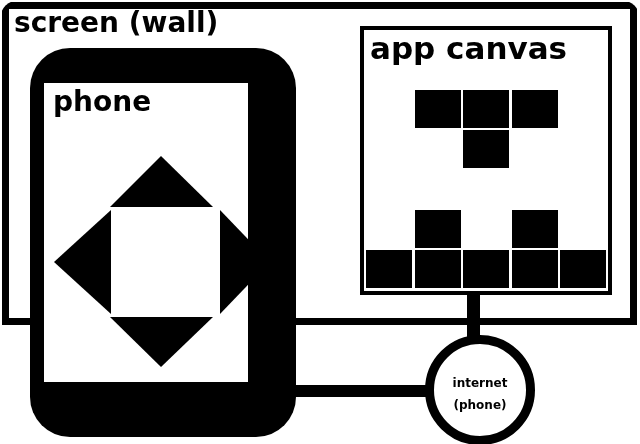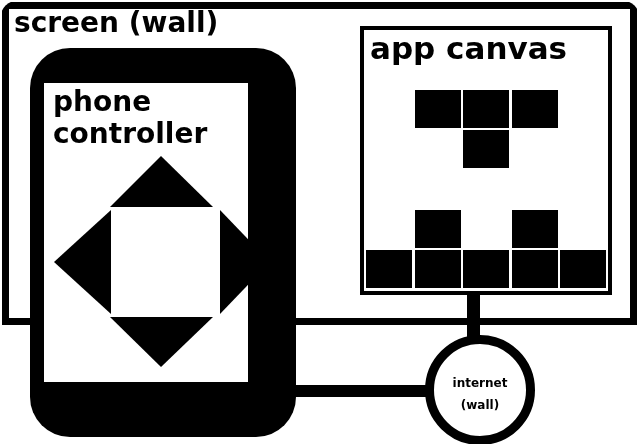--- a/index.html
+++ b/index.html
@@ -134,29 +134,28 @@
       </div>
   </div>
 
   <div class="connector vert"></div>
   <div class="connector horiz"></div>
 
   <div class="phone">
     <div class="phone-screen">
       <div class="phone-label">
         <div>phone</div>
-        <div>controller</div>
       </div>
       <svg class="dpad" viewBox="0 0 239 299" xmlns="http://www.w3.org/2000/svg">
         <polygon points="117,73 66,124 169,124" fill="#000"></polygon>
         <polygon points="10,179 67,127 67,231" fill="#000"></polygon>
         <polygon points="226,179 176,127 176,231" fill="#000"></polygon>
         <polygon points="117,284 66,234 169,234" fill="#000"></polygon>
       </svg>
     </div>
   </div>
 
   <div class="internet">
     <div class="line">internet</div>
-    <div class="line">(wall)</div>
+    <div class="line">(phone)</div>
   </div>
 
 </div>
 
 </body></html>

